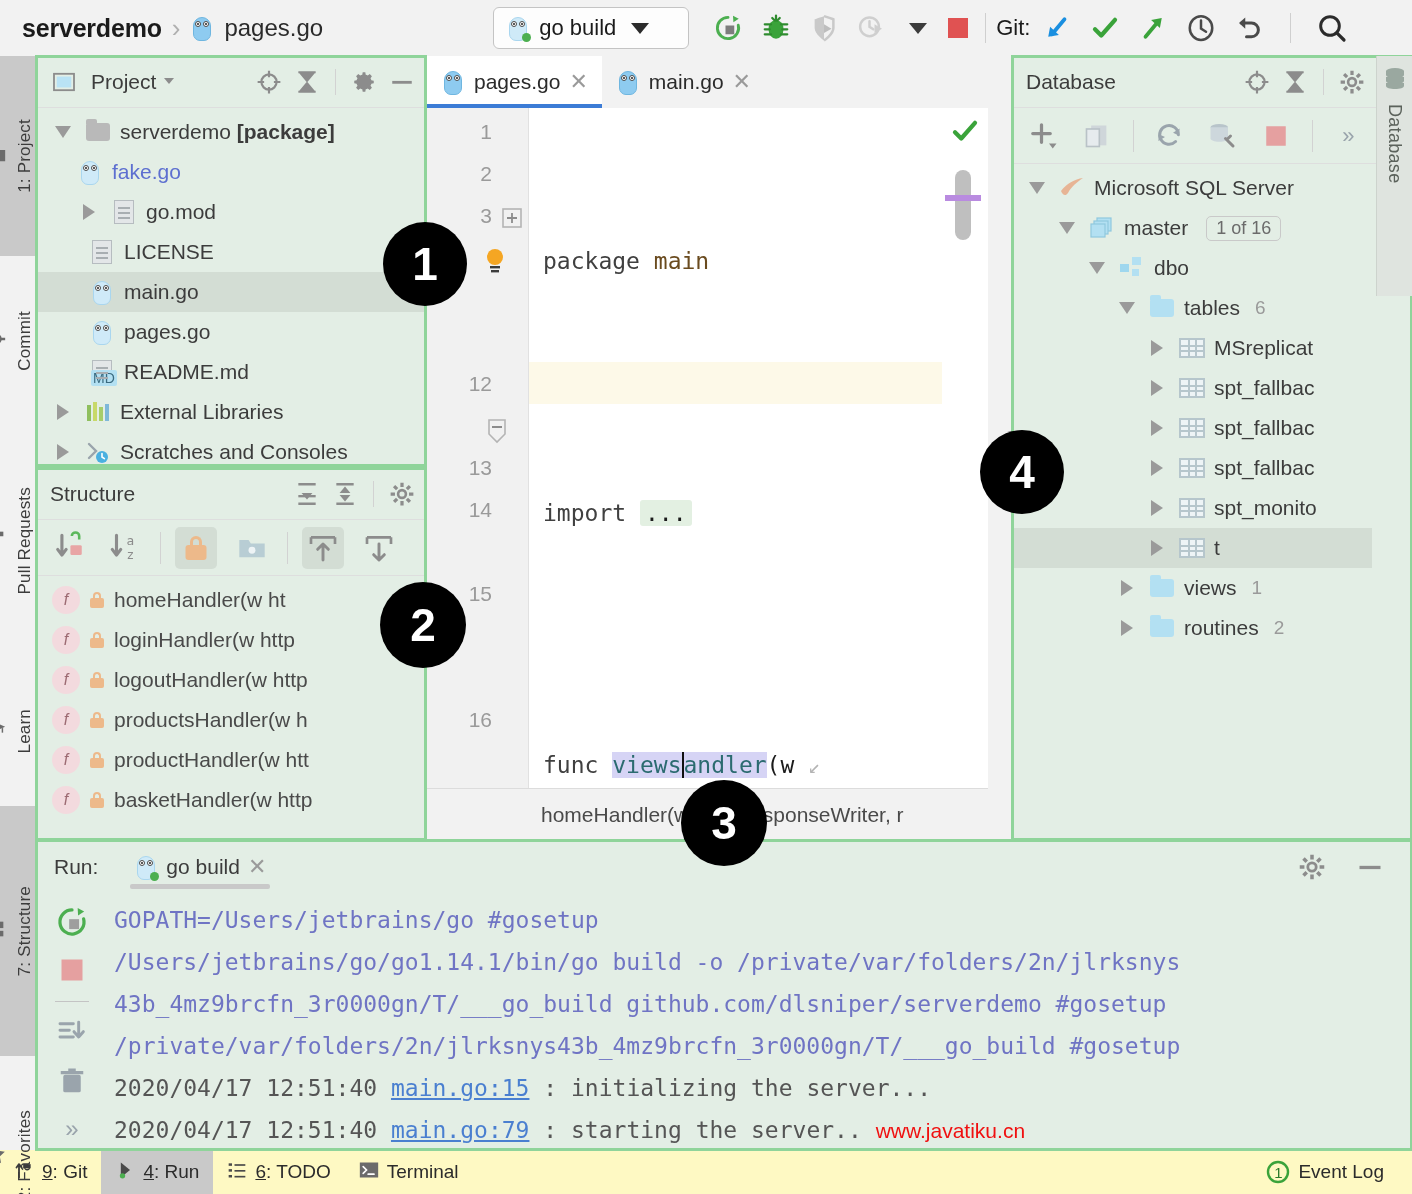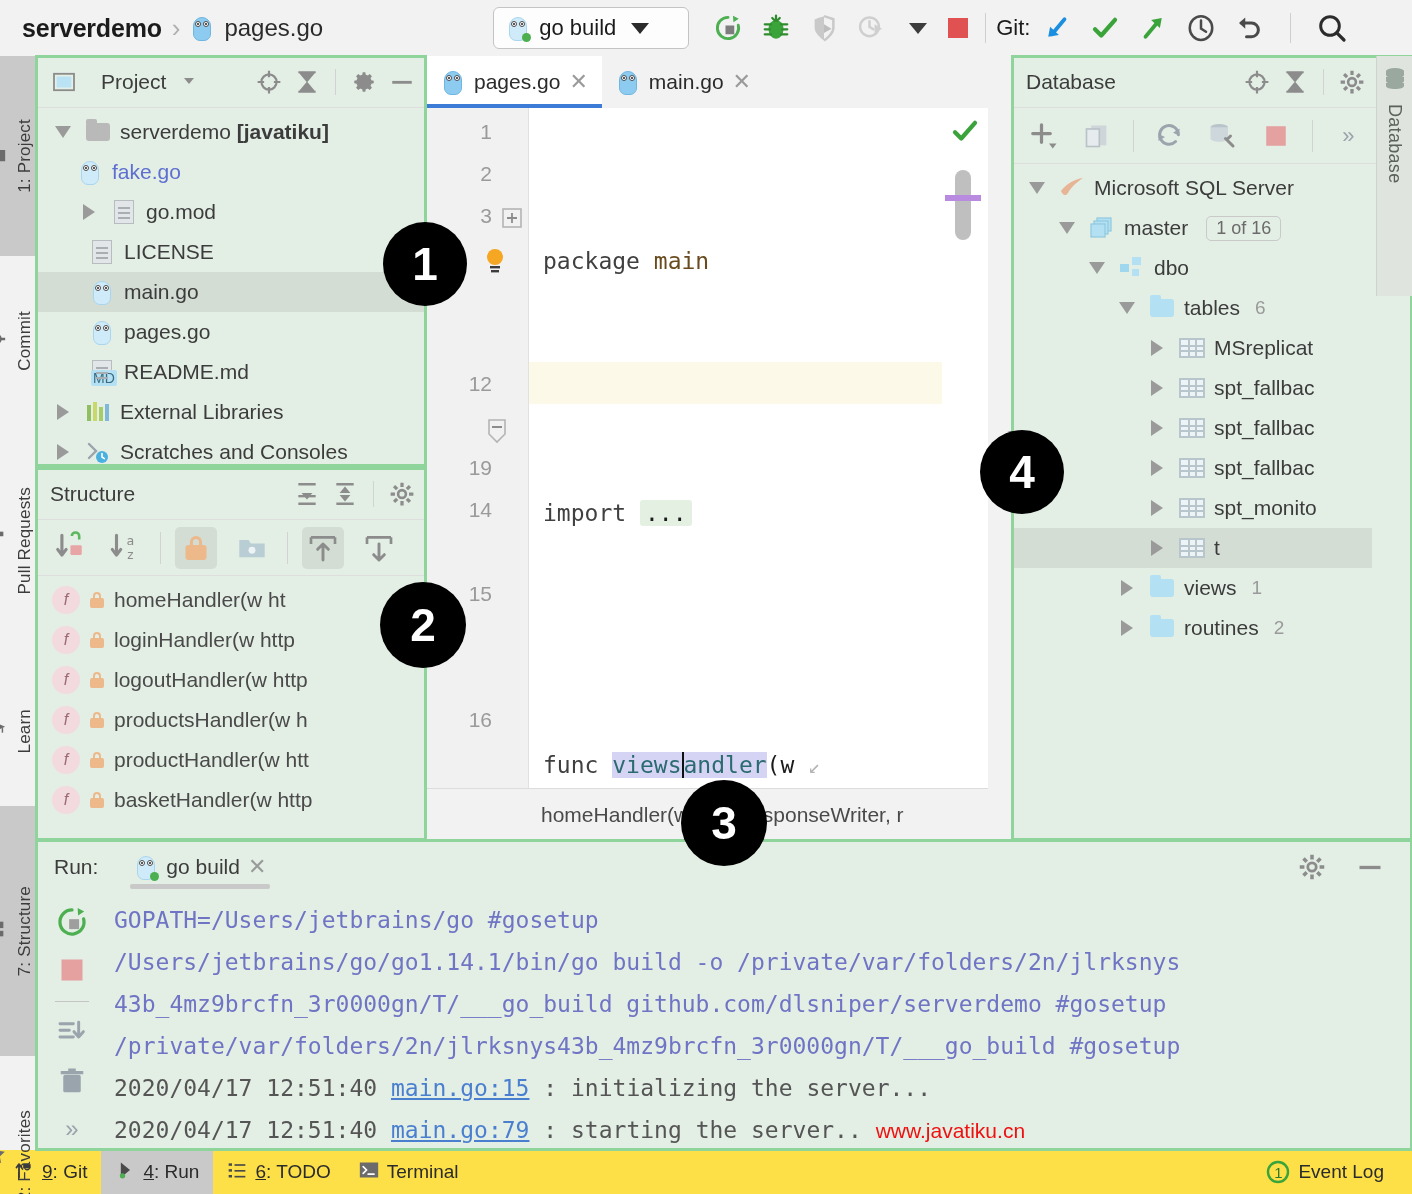--- a/index.html
+++ b/index.html
@@ -91,21 +91,21 @@
   .tint { background-color: rgba(172, 226, 180, 0.20); }
 
   
   .leftcol { width: 390px; flex: 0 0 390px; display:flex; flex-direction:column; min-height:0; position:relative;}
   .panelhdr {
     height: 52px; flex:0 0 52px; display:flex; align-items:center;
     padding: 0 10px 0 14px; gap: 10px;
     font-size: 21px; color: #3c3c3c;
     border-bottom: 1px solid #dedede;
   }
-  .panelhdr .title { flex: 1 1 auto; display:flex; align-items:center; gap:23px;}
+  .panelhdr .title { flex: 1 1 auto; display:flex; align-items:center; gap:13px;}
   .hicon { width:28px;height:28px;display:flex;align-items:center;justify-content:center;}
 
   .tree { flex:1 1 auto; overflow:hidden; padding-top: 4px; font-size: 21px; color:#3c3c3c;}
   .trow {
     height: 40px; display:flex; align-items:center; gap: 8px; padding-left: 14px;
     white-space: nowrap;
   }
   .trow.sel { background: rgba(0,0,0,0.07); }
   .tw { width: 26px; flex:0 0 26px; display:flex; align-items:center; justify-content:center;}
   .arr-r { width:0;height:0;border-top:8px solid transparent;border-bottom:8px solid transparent;border-left:12px solid #9a9a9a;}
@@ -202,21 +202,21 @@
     flex:1 1 auto; font-family:"DejaVu Sans Mono",monospace;
     font-size: 23px; line-height: 42px; color:#555; padding: 6px 0 0 6px;
     white-space: nowrap; overflow: hidden;
   }
   .console .path { color:#6f74c4; }
   .console .lnk { color:#4a7fd0; text-decoration: underline; }
   .wm { color:#f01010; font-family:"Liberation Sans",sans-serif; font-size:21px;}
 
   
   .statusbar {
-    height: 44px; flex:0 0 44px; background:#fde047; display:flex; align-items:center;
+    height: 44px; flex:0 0 44px; background:#fef9c3; display:flex; align-items:center;
     font-size: 19px; color:#2b2b2b; padding: 0 14px 0 0;
   }
   .sbitem { display:flex;align-items:center;gap:8px; padding:0 14px; height:44px; }
   .sbitem.sel { background:#c9c9c9; }
   .sbspacer{flex:1 1 auto;}
   .u { text-decoration: underline; }
 
   
   .badge {
     position:absolute; border-radius:50%; background:#000; color:#fff;
@@ -431,21 +431,21 @@
               </span>
             </div>
             <div class="tree">
               <div class="trow">
                 <span class="tw">
                     <span class="arr-d"></span>
                   </span>
                 <span class="ticon">
                     <span class="folder-ic"></span>
                   </span>
-                <span class="tlabel"><span>serverdemo </span><span class="bold">[javatiku]</span></span>
+                <span class="tlabel"><span>serverdemo </span><span class="bold">[package]</span></span>
               </div>
               <div class="trow" style="padding-left:40px">
                 <span class="ticon">
                     <span class="gopher pale">
                       <span class="body"></span>
                       <span class="eye l"></span>
                       <span class="eye r"></span>
                       <span class="pupil l"></span>
                       <span class="pupil r"></span>
                     </span>
@@ -697,21 +697,21 @@
                     <rect x="9" y="24" width="8" height="2.4" fill="#3c3c3c"></rect>
                   </svg>
               </span>
               <span class="gl" style="top:264px">12</span>
               <span class="gm" style="top:310px;right:20px">
                 <svg width="22" height="26" viewBox="0 0 22 26">
                     <path d="M3 2h16v14l-8 8-8-8z" fill="none" stroke="#b4b4b4" stroke-width="1.6"></path>
                     <path d="M6 9h10" stroke="#8c8c8c" stroke-width="2"></path>
                   </svg>
               </span>
-              <span class="gl" style="top:348px">19</span>
+              <span class="gl" style="top:348px">13</span>
               <span class="gl" style="top:390px">14</span>
               <span class="gl" style="top:474px">15</span>
               <span class="gl" style="top:600px">16</span>
             </div>
 
             <div class="code">
               <div class="curline" style="top:254px"></div>
               <div style="position:relative"><span class="k">package</span> <span class="pkg">main</span></div>
               <div>&nbsp;</div>
               <div><span class="k">import</span> <span class="impdots">...</span></div>

